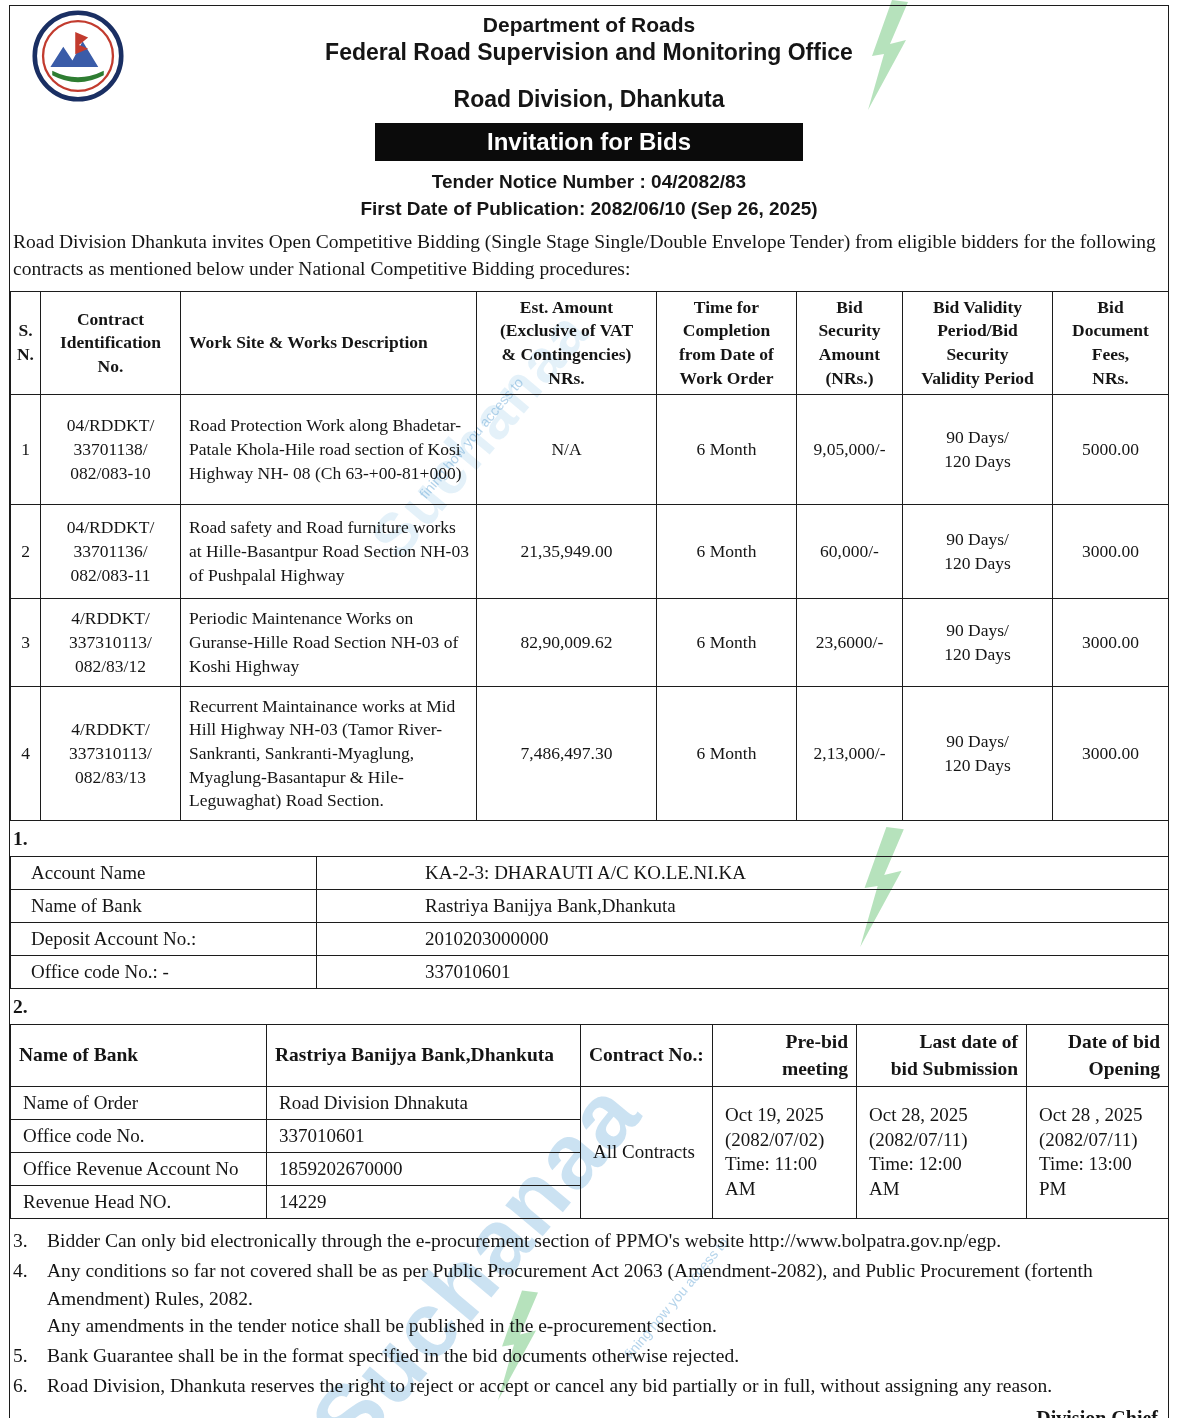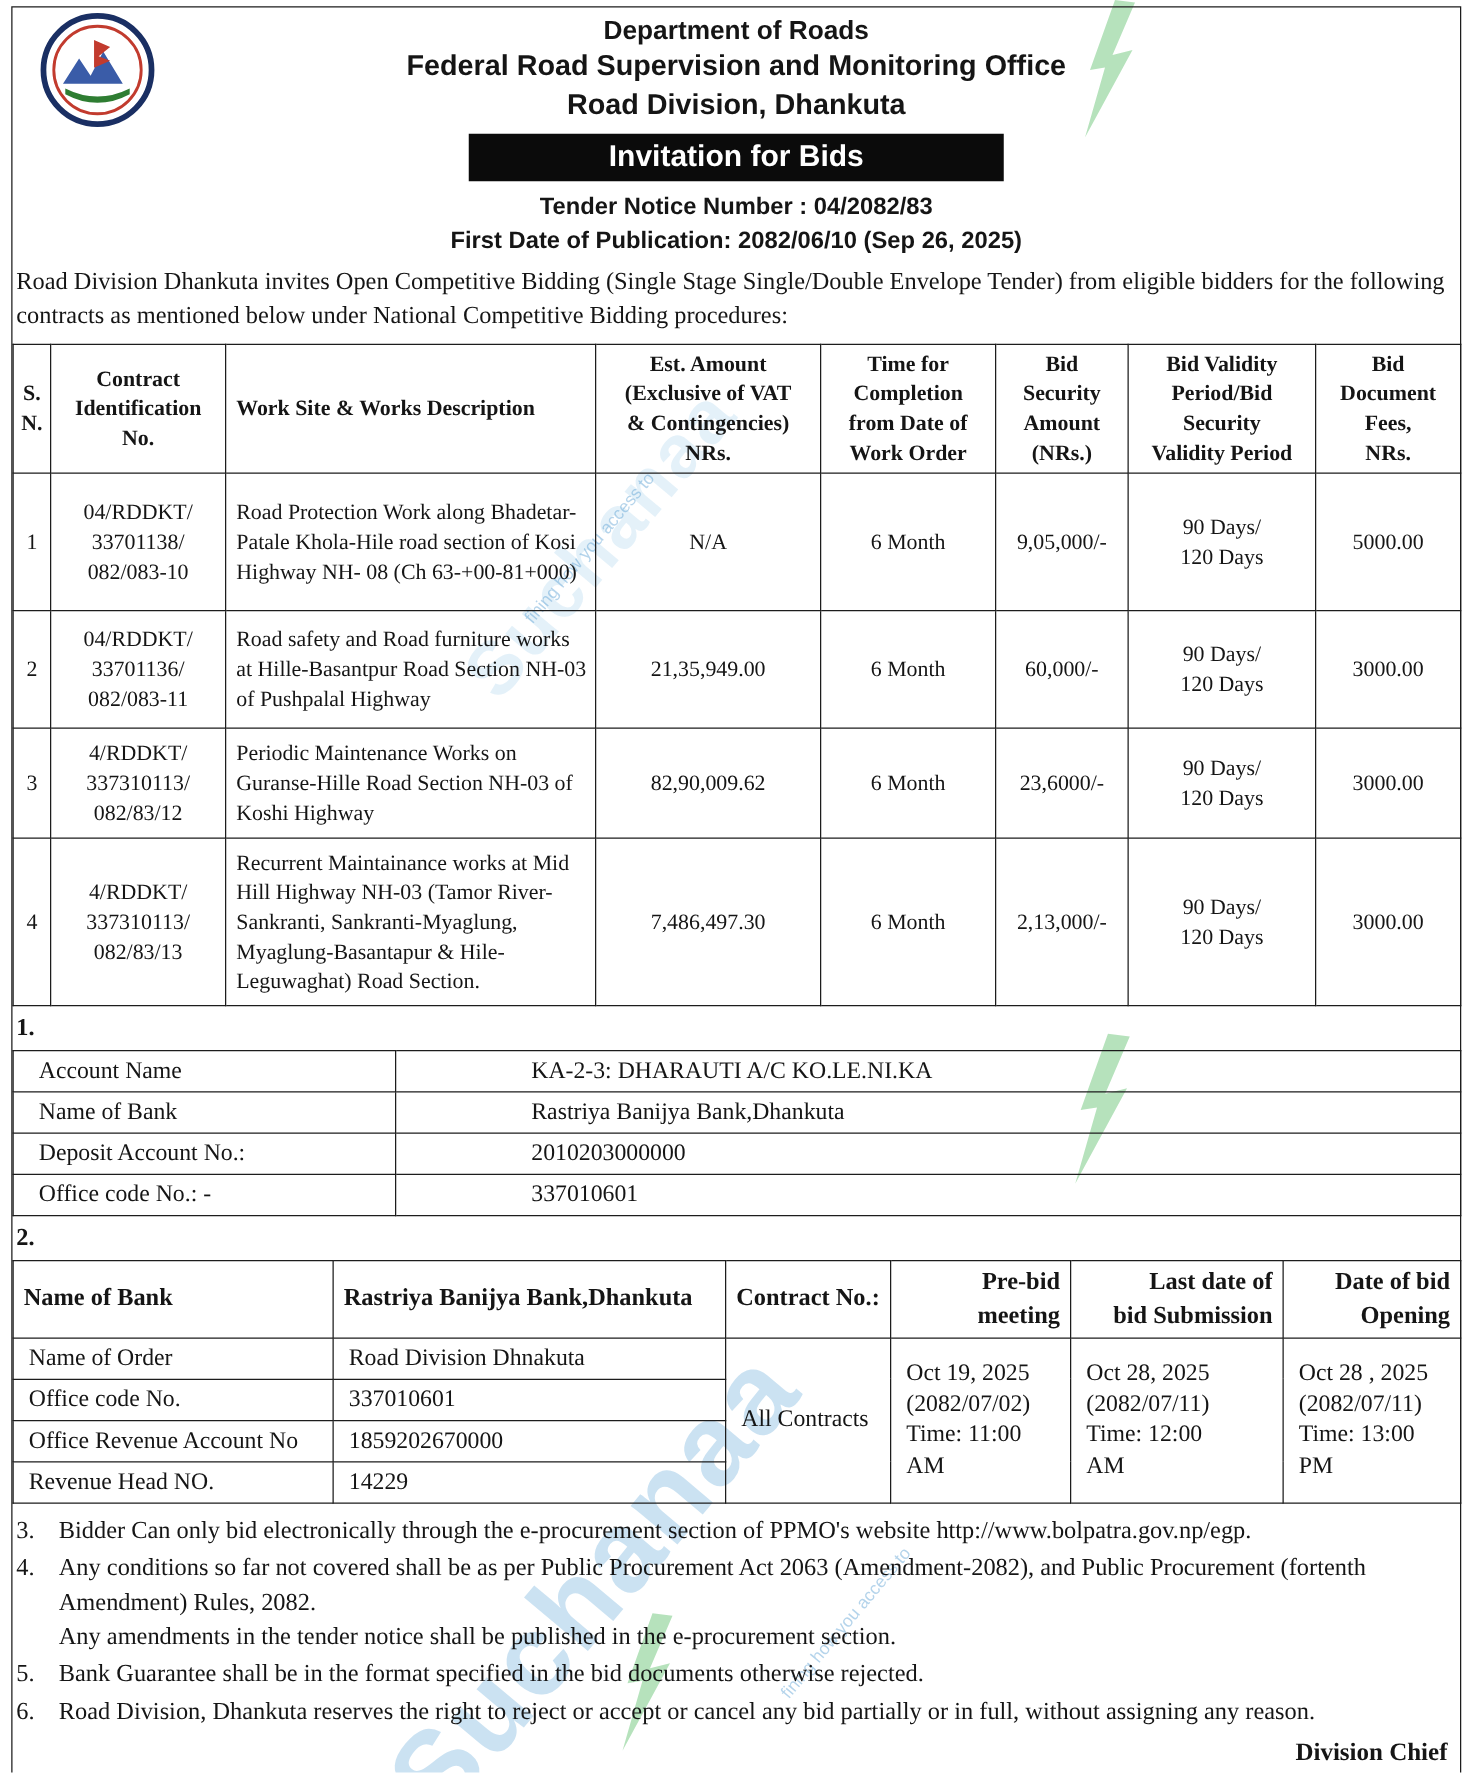--- a/index.html
+++ b/index.html
@@ -29,21 +29,21 @@
   
   .doc {
     position:absolute; left:9px; top:5px; width:1160px; z-index:1;
     border:1px solid #1c1c1c; background:transparent; padding-bottom:4px;
   }
   .header { position:relative; text-align:center; padding-top:7px; }
   .logo { position:absolute; left:22px; top:4px; width:92px; height:92px; }
   .h-sans { font-family:"Liberation Sans", sans-serif; font-weight:bold; }
   .h1 { font-size:21px; }
   .h2 { font-size:23px; margin-top:2px; }
-  .h3 { font-size:23px; margin-top:4px; }
+  .h3 { font-size:23px; margin-top:20px; }
   .banner {
     background:#0b0b0b; color:#ffffff; font-family:"Liberation Sans", sans-serif;
     font-weight:bold; font-size:24px; width:fit-content;
     margin:10px auto 8px auto; padding:5px 112px;
   }
   .meta { font-family:"Liberation Sans", sans-serif; font-weight:bold; font-size:19px; line-height:1.4; }
   .intro { text-align:left; font-size:19.5px; line-height:1.4; padding:6px 3px 8px 3px; }
   
   table { border-collapse:collapse; width:100%; table-layout:fixed; }
   th, td { border:1px solid #1c1c1c; vertical-align:middle; }

